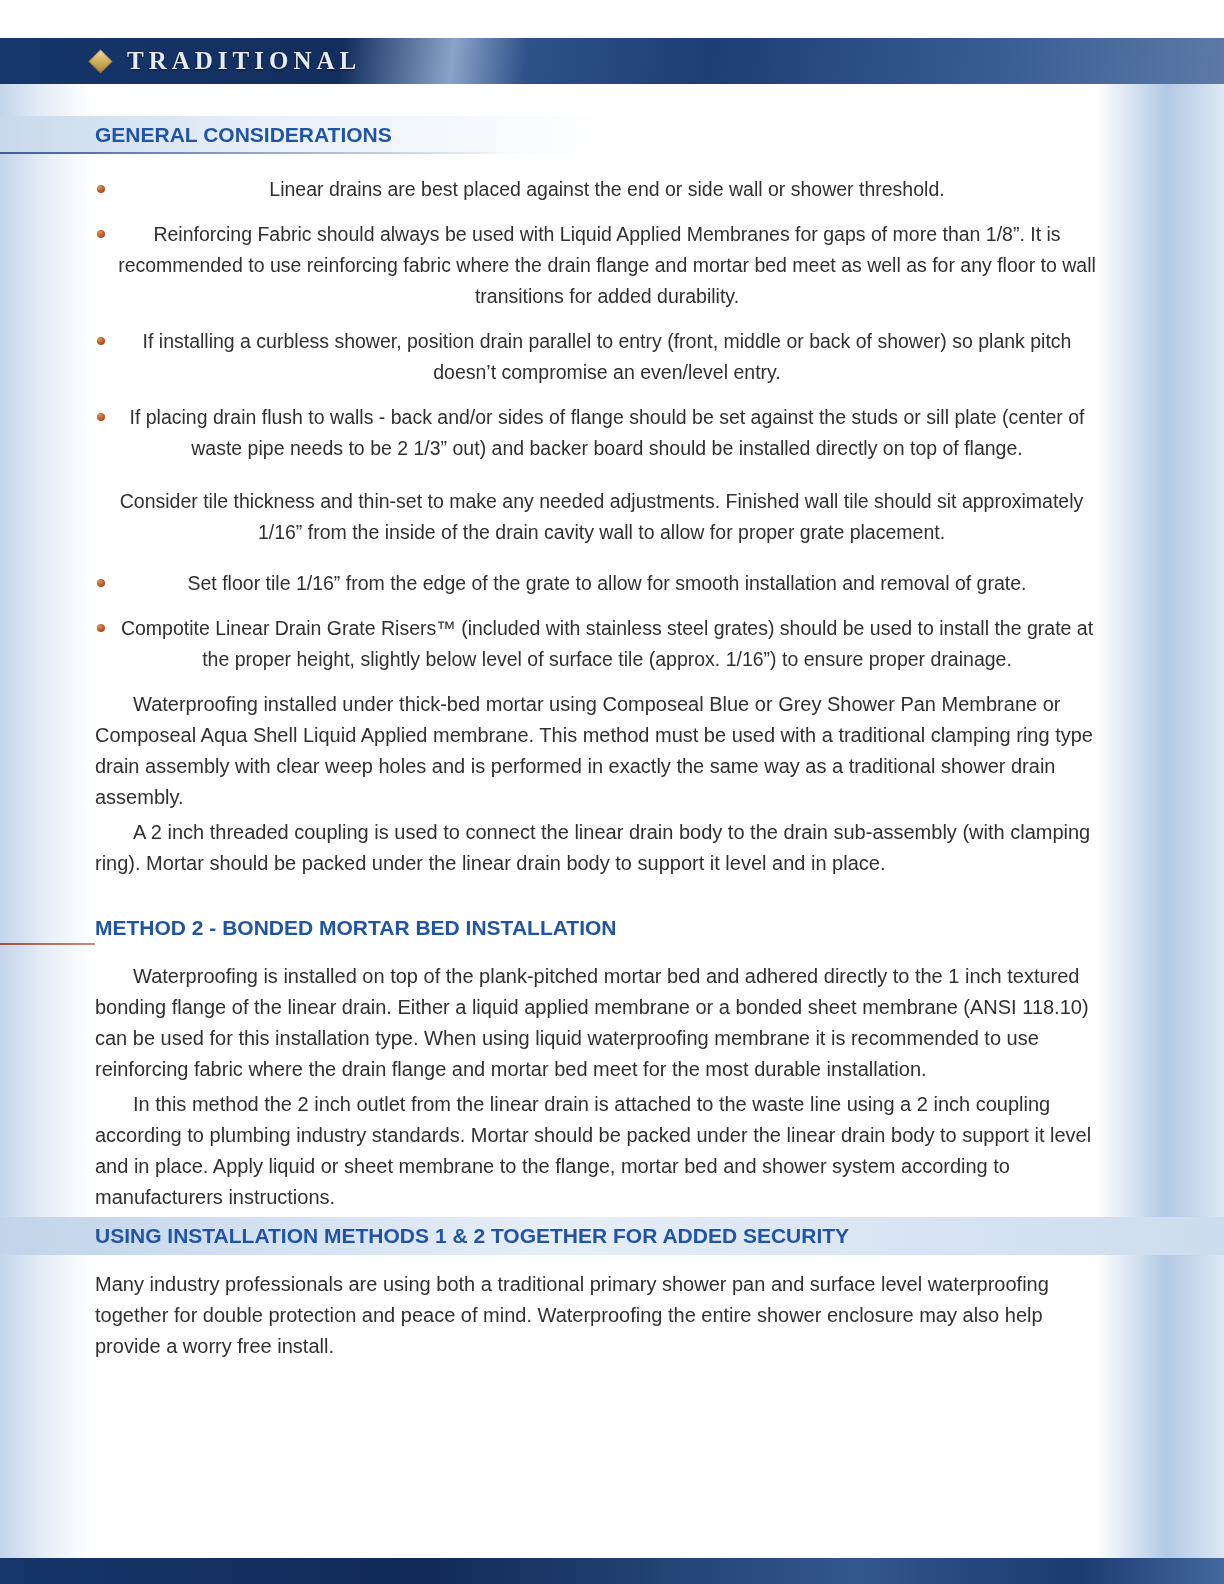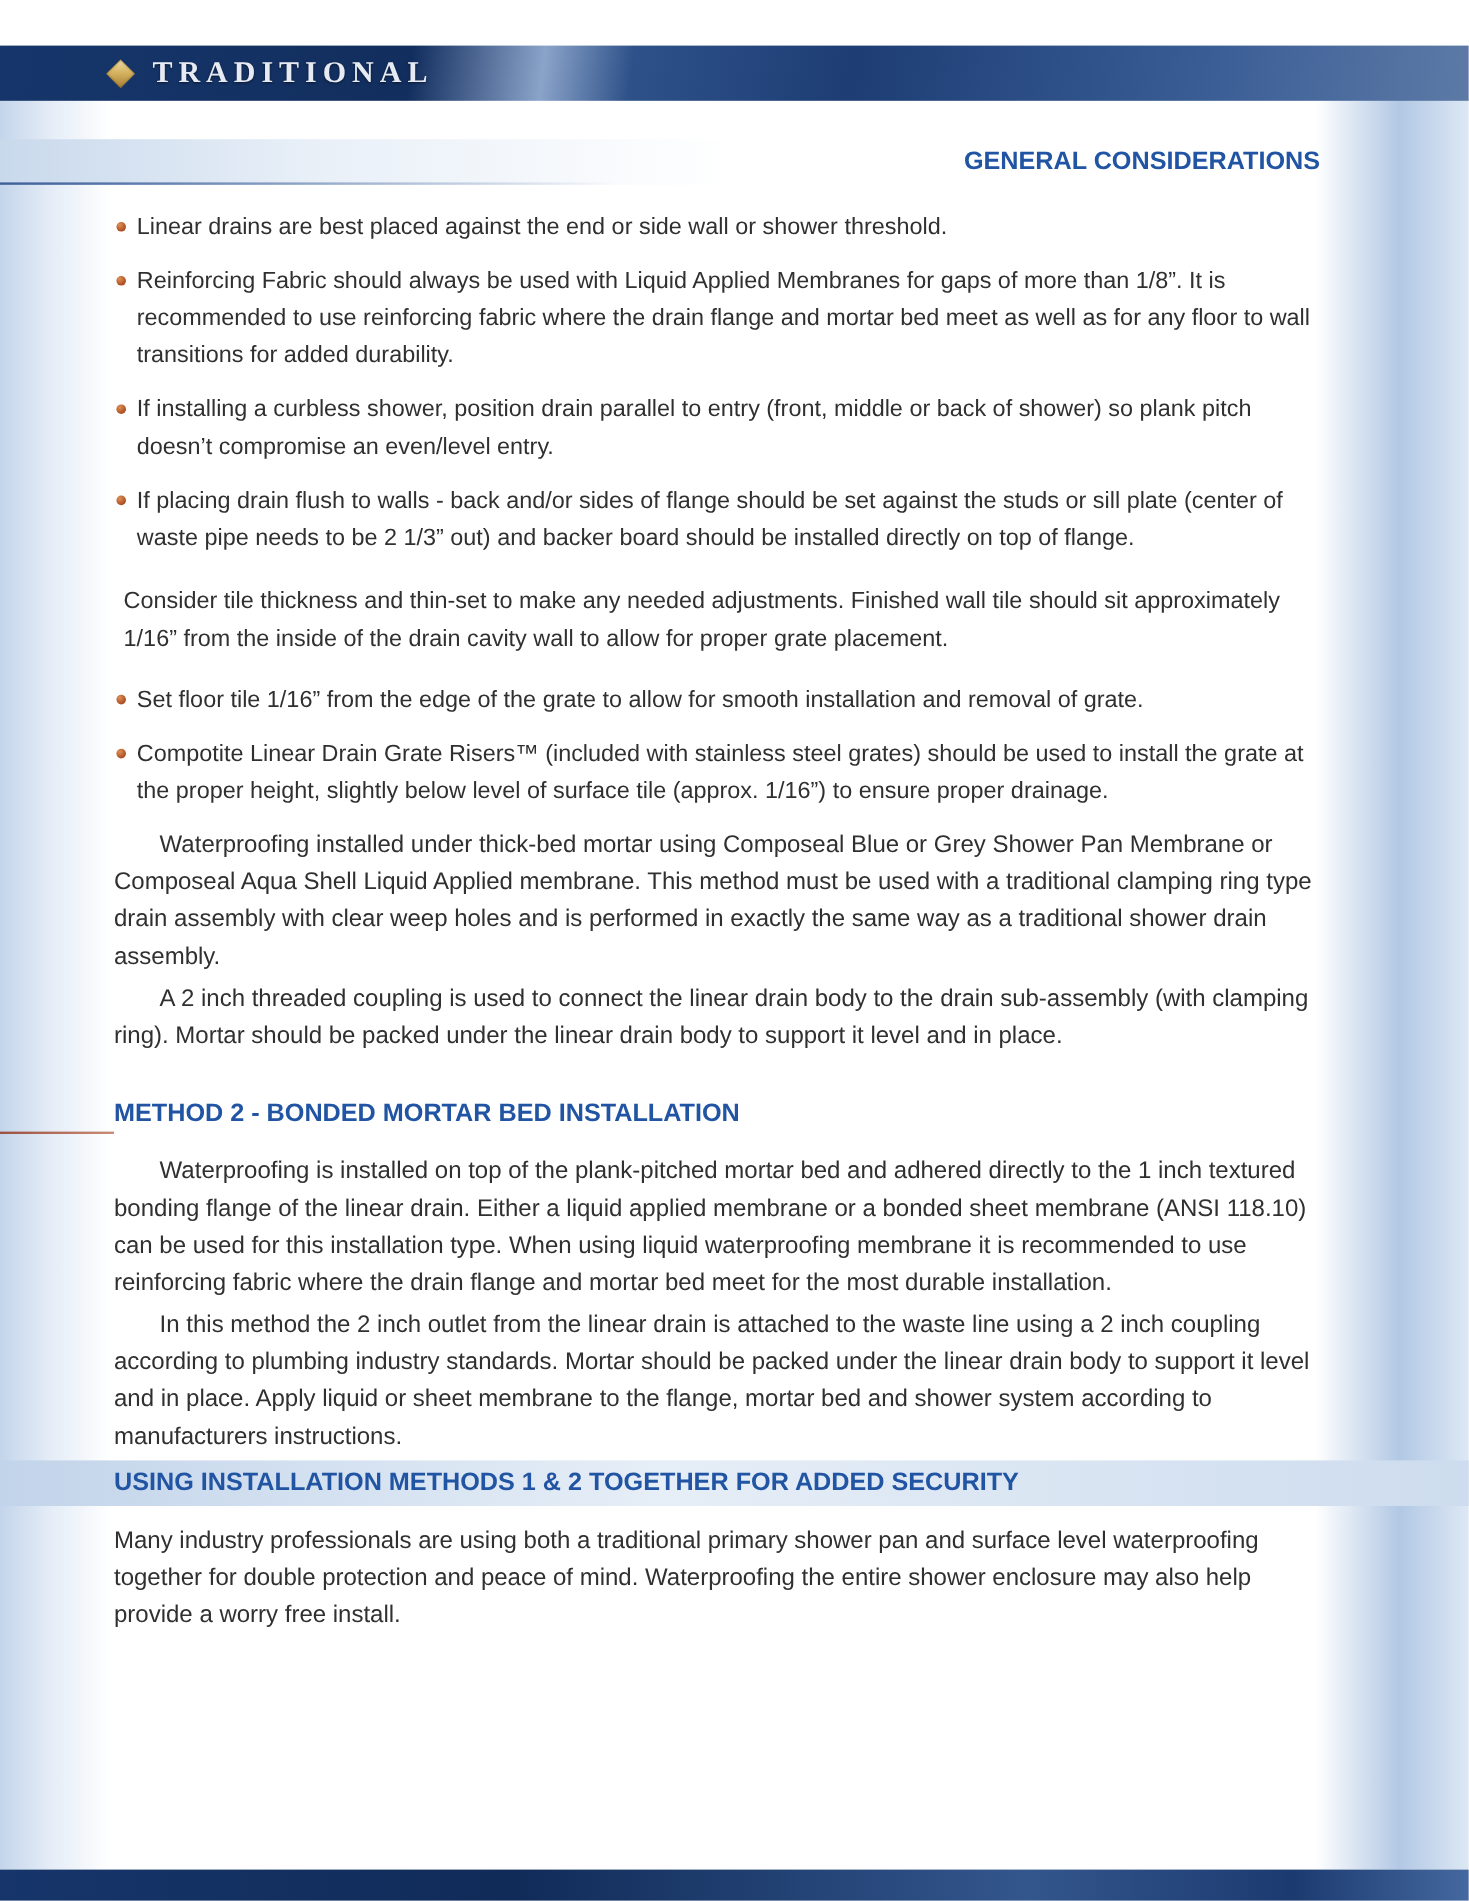--- a/index.html
+++ b/index.html
@@ -51,49 +51,48 @@
   
   .section-heading {
     position:relative;
     margin:0 -124px 14px -95px;
     padding:7px 124px 7px 95px;
     color:#2155a3; font-weight:bold; font-size:21px;
   }
   .band-general {
     margin-top:32px;
     background:linear-gradient(90deg, #c9d9ec 0%, #e9f0f8 22%, rgba(255,255,255,0) 50%);
-    text-align:right;
   }
   .band-general::after {
     content:""; position:absolute; left:0; bottom:0; height:2px; width:42%;
     background:linear-gradient(90deg, #3c5f98 0%, rgba(255,255,255,0) 100%);
   }
   .band-method { margin-top:44px; background:none; }
   .band-method::after {
     content:""; position:absolute; left:0; bottom:2px; height:2px; width:95px;
     background:linear-gradient(90deg, #9c5140 0%, #c98e77 100%);
   }
   .band-method2 { margin-top:30px; }
   .band-combined {
     background:linear-gradient(90deg, #c2d4ea 0%, #e6eef7 45%, #cddcee 100%);
   }
 
   
   .bullet-list { margin:20px 0 0; }
   .bullet-item {
     position:relative; padding-left:19px; margin:0 0 14px;
-    font-size:19.5px; line-height:31px;
+    font-size:19.5px; line-height:31px;text-align:center;
   }
   .bullet-dot {
     position:absolute; left:2px; top:11px; width:8px; height:8px; border-radius:50%;
     background:radial-gradient(circle at 35% 30%, #dd9055, #a8481d 75%);
   }
   .note-para {
     font-size:19.5px; line-height:31px;
-    margin:22px 0 20px; padding-left:8px;
+    margin:22px 0 20px; padding-left:8px;text-align:center;
   }
   .para {
     font-size:20px; line-height:31px; margin:0 0 4px;
   }
   .para.first-indent { text-indent:38px; }
 
   
   .bottom-bar {
     position:absolute; left:0; right:0; bottom:0; height:26px;
     background:linear-gradient(90deg, #16356a 0%, #102b58 35%, #33568d 70%, #1b3a70 88%, #44689f 100%);

